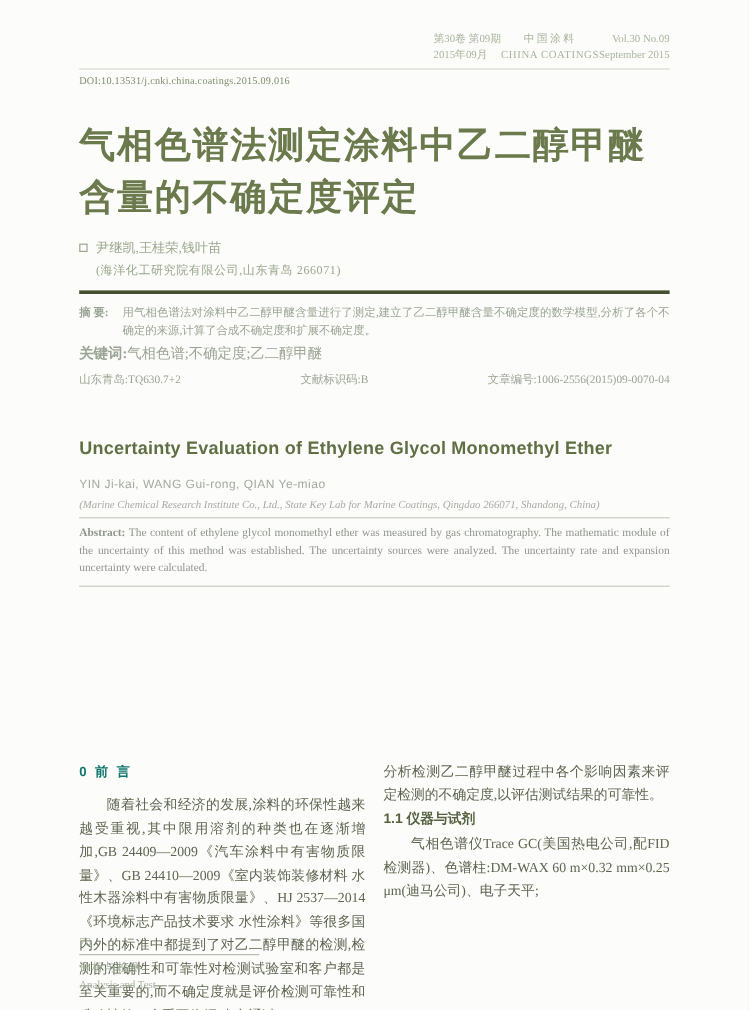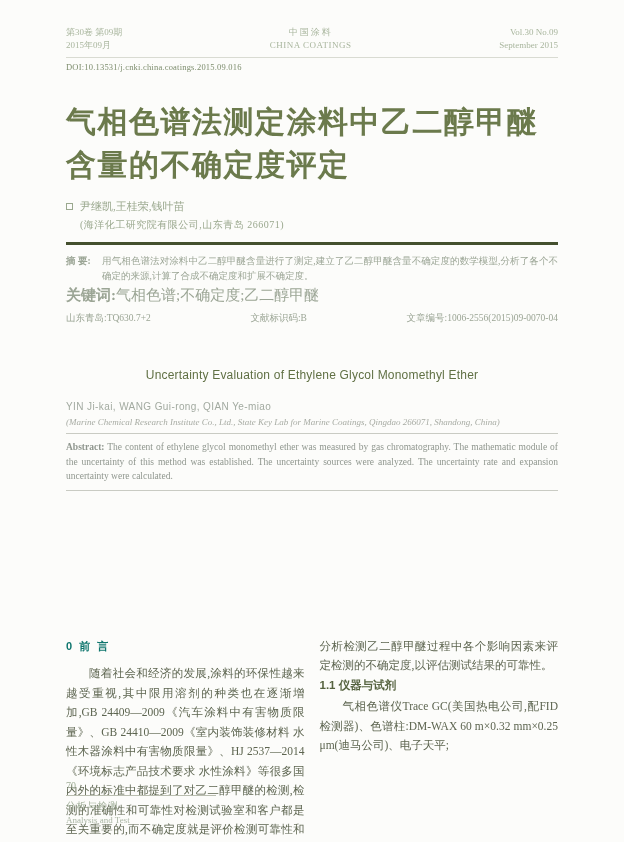--- a/index.html
+++ b/index.html
@@ -10,21 +10,21 @@
     margin: 0 auto;
     font-family: "Liberation Serif", serif;
     position: relative;
     overflow: hidden;
     color: #5f6852;
   }
   .content { padding: 26px 66px 0 66px; }
 
   
   .jheader {
-    display: flex; justify-content: space-between; align-items: flex-start;
+    display: flex; justify-content: flex-end; align-items: flex-start;
     font-size: 9px; line-height: 13px; color: #a9b69e;
     border-bottom: 1px solid #d9dbd2;
     padding-bottom: 5px;
   }
   .jheader .col { white-space: nowrap; }
   .jheader .col.c { text-align: center; letter-spacing: 2px; }
   .jheader .col.c .en { letter-spacing: 0.5px; }
   .jheader .col.r { text-align: right; }
   .doi { margin-top: 4px; font-size: 8.5px; color: #7d8d6d; letter-spacing: 0.2px; }
 
@@ -47,33 +47,33 @@
   .affil-cn { margin-top: 4px; font-size: 10px; color: #9aa88e; padding-left: 14px; letter-spacing: 0.5px; }
 
   .rule-dark { margin-top: 10px; height: 3px; background: #44502e; }
   .rule-thin { height: 1px; background: #c9cbc3; }
 
   
   .abs-cn { margin-top: 9px; font-size: 9.5px; line-height: 15px; color: #9ba595; text-align: justify; }
   .hang { padding-left: 36px; }
   .hang .lbl { margin-left: -36px; display: inline-block; width: 36px; }
   .abs-cn b, .abs-en b { font-weight: bold; }
-  .kw-cn { margin-top: 2px; font-size: 15px; color: #9ba595; }
+  .kw-cn { margin-top: 2px; font-size: 12px; color: #9ba595; }
   .clc-row {
     margin-top: 7px; display: flex; justify-content: space-between;
     font-size: 9.5px; color: #9ba595;
   }
 
   
   .title-en {
     margin-top: 36px;
     font-family: "Liberation Sans", sans-serif;
-    font-weight: normal;
-    font-size: 12px; line-height: 29px;
-    color: #607044; letter-spacing: 0.2px; text-align: center;
+    font-weight: bold;
+    font-size: 15px; line-height: 29px;
+    color: #607044; letter-spacing: 0.2px;
   }
   .authors-en { margin-top: 11px; font-family: "Liberation Sans", sans-serif; font-size: 10px; color: #a2aaa0; letter-spacing: 0.4px; }
   .affil-en { margin-top: 5px; font-size: 9px; font-style: italic; color: #a8aca4; }
   .sep1 { margin-top: 6px; }
   .abs-en { margin-top: 6px; font-size: 9.5px; line-height: 14.5px; color: #8f968e; text-align: justify; }
   .kw-en { font-size: 9.5px; line-height: 14.5px; color: #8f968e; }
   .sep2 { margin-top: 6px; }
 
   
   .body-cols {

